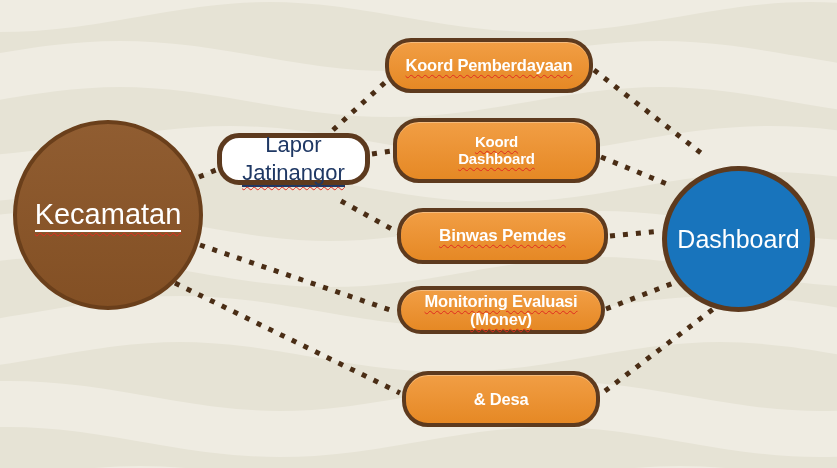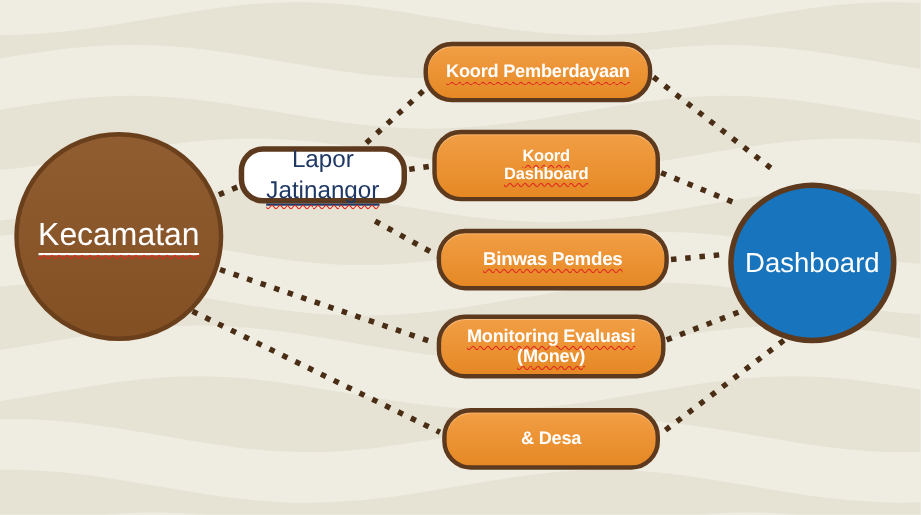--- a/index.html
+++ b/index.html
@@ -46,21 +46,21 @@
   .lapor-box{
     left:217px; top:133px; width:153px; height:52px;
     background:var(--white-fill); border:5px solid var(--orange-border);
     border-radius:22px; color:var(--navy-text); font-weight:normal;
     font-size:22px; line-height:1.25;
     background-image:none; box-shadow:none;
   }
   .box1{left:385px; top:38px;  width:208px; height:55px; font-size:16.5px; line-height:1.1;}
   .box2{left:393px; top:118px; width:207px; height:65px; font-size:15px;  line-height:1.1;}
   .box3{left:397px; top:208px; width:211px; height:56px; font-size:17px;  line-height:1.1;}
-  .box4{left:397px; top:286px; width:208px; height:58px; font-size:16.5px;line-height:1.1;}
+  .box4{left:397px; top:286px; width:208px; height:48px; font-size:16.5px;line-height:1.1;}
   .box5{left:402px; top:371px; width:198px; height:56px; font-size:16.5px;line-height:1.1;}
   .sq{
     text-decoration-line:underline; text-decoration-style:wavy;
     text-decoration-color:var(--squiggle); text-decoration-thickness:1px;
     text-underline-offset:3px;
   }
   .solid{display:inline-block; line-height:1.08; border-bottom:2px solid currentColor;}
   .k-title .sq{text-underline-offset:8px;}
   .lapor-box .sq{text-underline-offset:6px;}
 </style>

